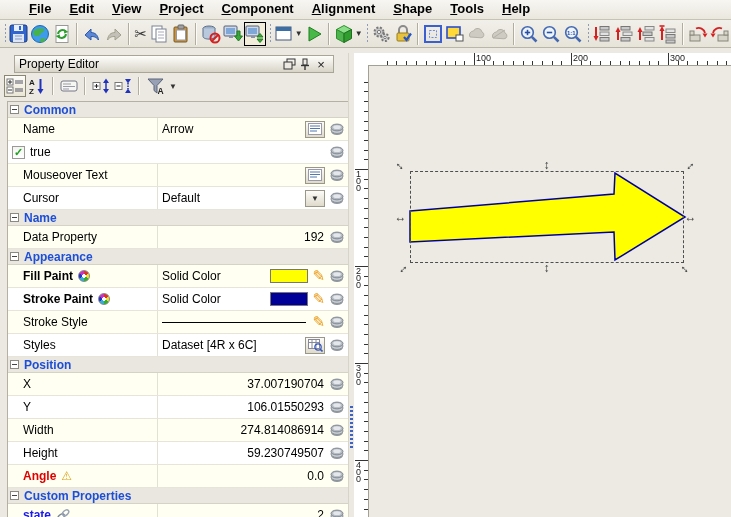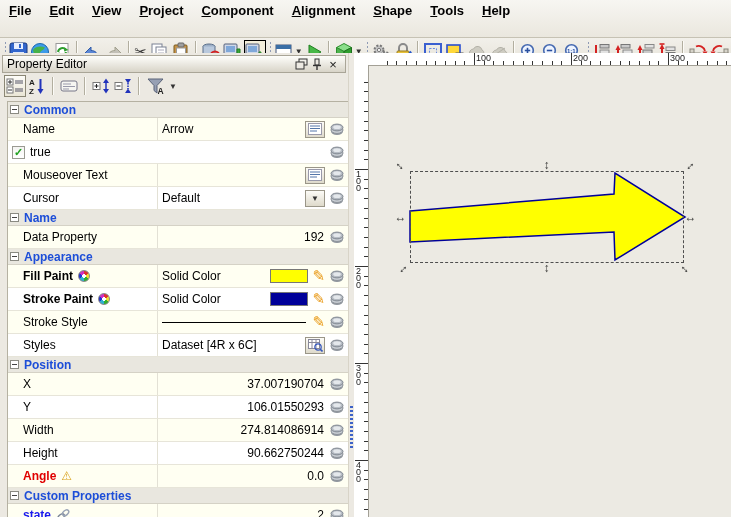--- a/index.html
+++ b/index.html
@@ -4,21 +4,21 @@
 <style>
   * { box-sizing: border-box; }
   html,body { margin:0; padding:0; }
   body {
     width:731px; height:517px; overflow:hidden; position:relative;
     font-family:"Liberation Sans", sans-serif; font-size:12px; color:#000;
     background:#ece9e2;
   }
   
   .menubar {
-    height:38px; display:flex; align-items:flex-start; padding-left:0;
+    height:20px; display:flex; align-items:flex-end; padding-left:20px;
     background:linear-gradient(#f7f6f2,#eae7de);
     border-bottom:1px solid #c6c2b4;
   }
   .menu-item { font-weight:bold; font-size:13px; padding:3px 9px; cursor:default; }
   .menu-item u { text-decoration:underline; }
   
   .toolbar {
     height:28px; display:flex; align-items:center;
     background:linear-gradient(#f2f0ea,#e6e3d9);
     border-bottom:1px solid #b9b5a8; padding-left:1px;
@@ -32,21 +32,21 @@
     border:1px solid transparent; }
   .tbi.sel { border:1px solid #000; background:#f3eedb; }
   .tbi.dis { opacity:.85; }
   .dd-arrow { font-size:8px; color:#333; width:10px; text-align:center; }
   .glyph { font-size:15px; color:#3a3a3a; }
   
   .workspace { position:absolute; top:53px; left:0; right:0; bottom:0; display:flex; background:#ece9e2; }
   
   .panel { width:348px; position:relative; padding-top:2px; }
   .panel-title {
-    height:18px; margin:0 2px; display:flex; align-items:center;
+    height:18px; margin:0 14px; display:flex; align-items:center;
     background:linear-gradient(#fefefb,#d8d4c8); border:1px solid #a9a597; padding:0 4px;
   }
   .panel-title .t { flex:1; font-size:12px; }
   .tw-btn { width:16px; height:14px; display:flex; align-items:center; justify-content:center; color:#222; }
   .panel-toolbar { height:26px; display:flex; align-items:center; padding:1px 2px 1px 4px; }
   .pbtn { width:22px; height:22px; display:flex; align-items:center; justify-content:center; border:1px solid transparent; }
   .pbtn.sel { border:1px solid #8a8674; background:linear-gradient(#fdfcf8,#eae6d6); }
   .p-sep { width:2px; height:18px; margin:0 4px; border-left:1px solid #b2ae9f; border-right:1px solid #fcfbf7; }
   
   .prop-grid { margin:2px 0 0 7px; width:341px; background:#fff; border-top:1px solid #b5b1a2; border-left:1px solid #b5b1a2; }
@@ -731,21 +731,21 @@
               </svg>
             </span>
           </div>
       </div>
 
       <div class="row w">
         <div class="lbl">
             <span>Height</span>
           </div>
         <div class="val right">
-            <span>90.662750244</span>
+            <span>59.230749507</span>
           </div>
         <div class="btns">
             <span class="bindic">
               <svg width="16" height="16" viewBox="0 0 16 16">
                 <ellipse cx="8" cy="10.5" rx="6" ry="3.4" fill="#8f959d"></ellipse>
                 <ellipse cx="8" cy="9" rx="6" ry="3.4" fill="#ccd1d7" stroke="#8a9098"></ellipse>
                 <ellipse cx="8" cy="6.5" rx="6" ry="3.4" fill="#b6bcc4" stroke="#808790"></ellipse>
                 <ellipse cx="8" cy="6.2" rx="3.8" ry="1.9" fill="#e4e8ec"></ellipse>
               </svg>
             </span>

